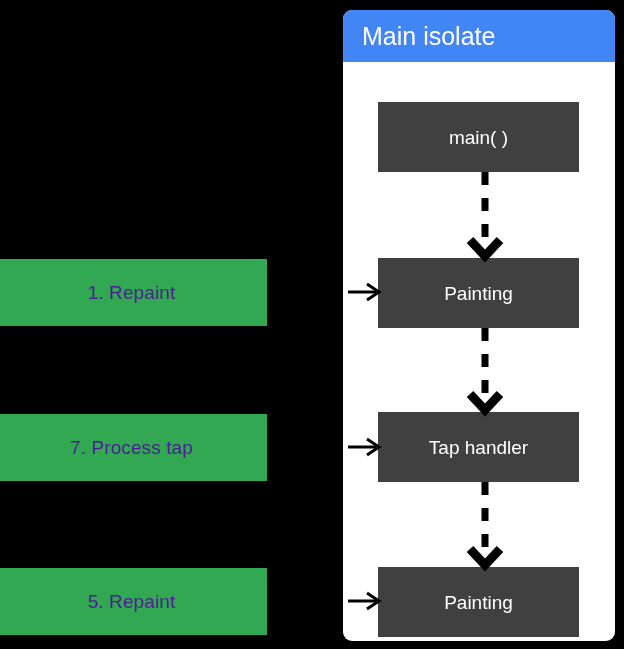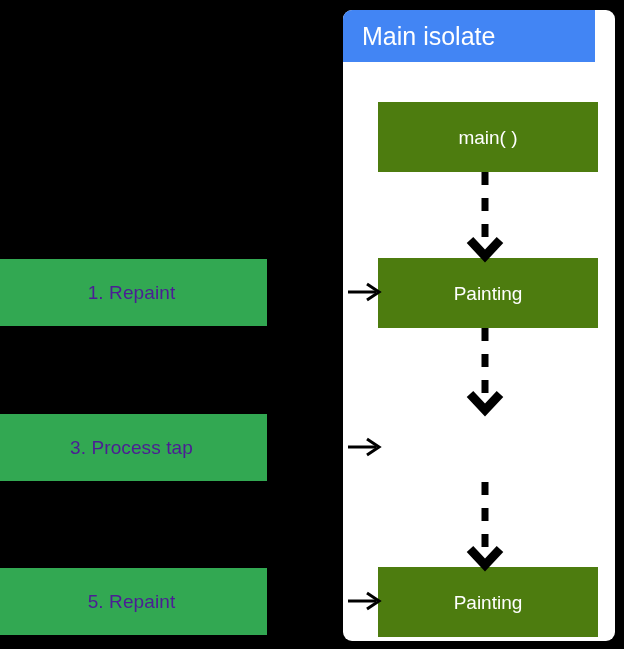--- a/index.html
+++ b/index.html
@@ -48,41 +48,41 @@
     width: 272px;
     height: 631px;
     background: #ffffff;
     border-radius: 9px;
     overflow: hidden;
   }
   #isolate-header {
     position: absolute;
     left: 0;
     top: 0;
-    width: 252px;
+    width: 280px;
     height: 52px;
     background: #4285f4;
     display: flex;
     align-items: center;
   }
   #isolate-header .header-title {
     color: #ffffff;
     font-size: 25px;
     line-height: 1;
     padding-left: 19px;
     white-space: nowrap;
   }
 
   
   .node-box {
     position: absolute;
     left: 378px;
-    width: 220px;
+    width: 201px;
     height: 70px;
-    background: #4d7c0f;
+    background: #404040;
     display: flex;
     align-items: center;
     justify-content: center;
     box-sizing: border-box;
   }
   .node-box .node-label {
     color: #ffffff;
     font-size: 19px;
     line-height: 1;
     white-space: nowrap;
@@ -104,37 +104,40 @@
 </style>
 </head>
 <body>
 
 <div id="stage">
 
   <div class="step-box" id="step-1">
     <span class="step-label">1. Repaint</span>
   </div>
   <div class="step-box" id="step-2">
-    <span class="step-label">3. Process tap</span>
+    <span class="step-label">7. Process tap</span>
   </div>
   <div class="step-box" id="step-3">
     <span class="step-label">5. Repaint</span>
   </div>
 
   <div id="isolate-panel">
     <div id="isolate-header">
       <span class="header-title">Main isolate</span>
     </div>
   </div>
 
   <div class="node-box" id="node-main">
     <span class="node-label">main( )</span>
   </div>
   <div class="node-box" id="node-painting1">
     <span class="node-label">Painting</span>
+  </div>
+  <div class="node-box" id="node-tap">
+    <span class="node-label">Tap handler</span>
   </div>
   <div class="node-box" id="node-painting2">
     <span class="node-label">Painting</span>
   </div>
 
   <svg id="arrow-layer" viewBox="0 0 624 649" width="624" height="649">
 
     <g>
       <line x1="485" y1="172" x2="485" y2="243" stroke="#000000" stroke-width="7" stroke-dasharray="13 13"></line>
       <polyline points="470,240 485,256 500,240" fill="none" stroke="#000000" stroke-width="9" stroke-linecap="butt" stroke-linejoin="miter"></polyline>

